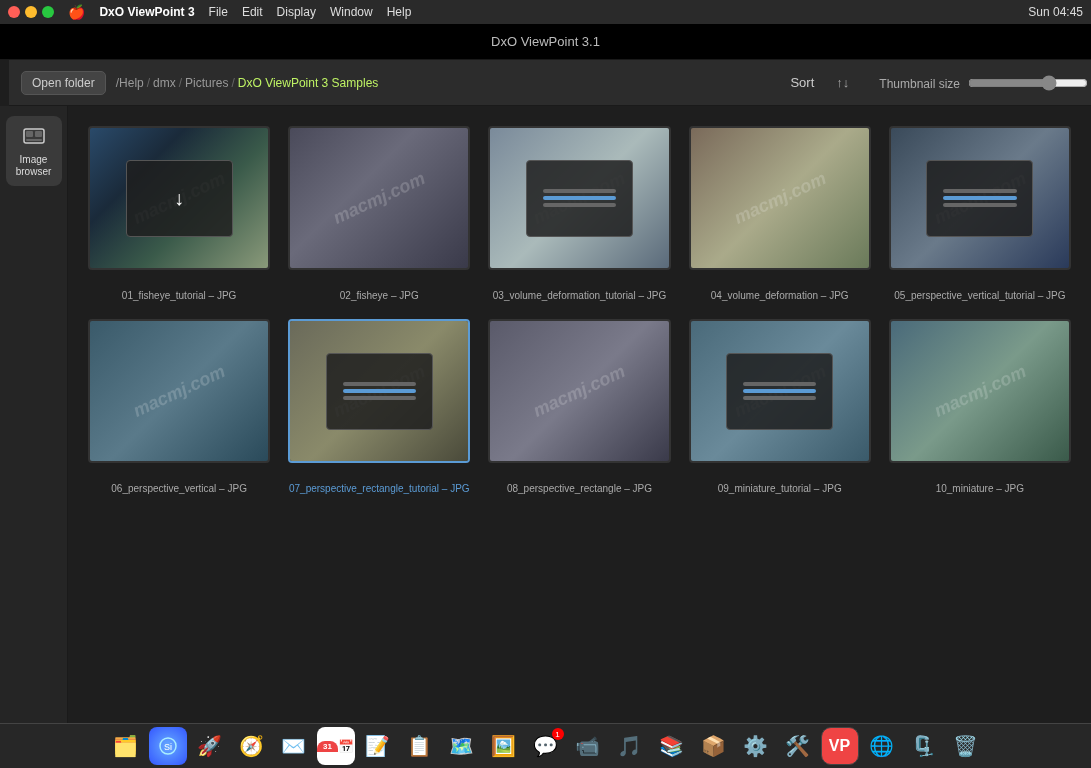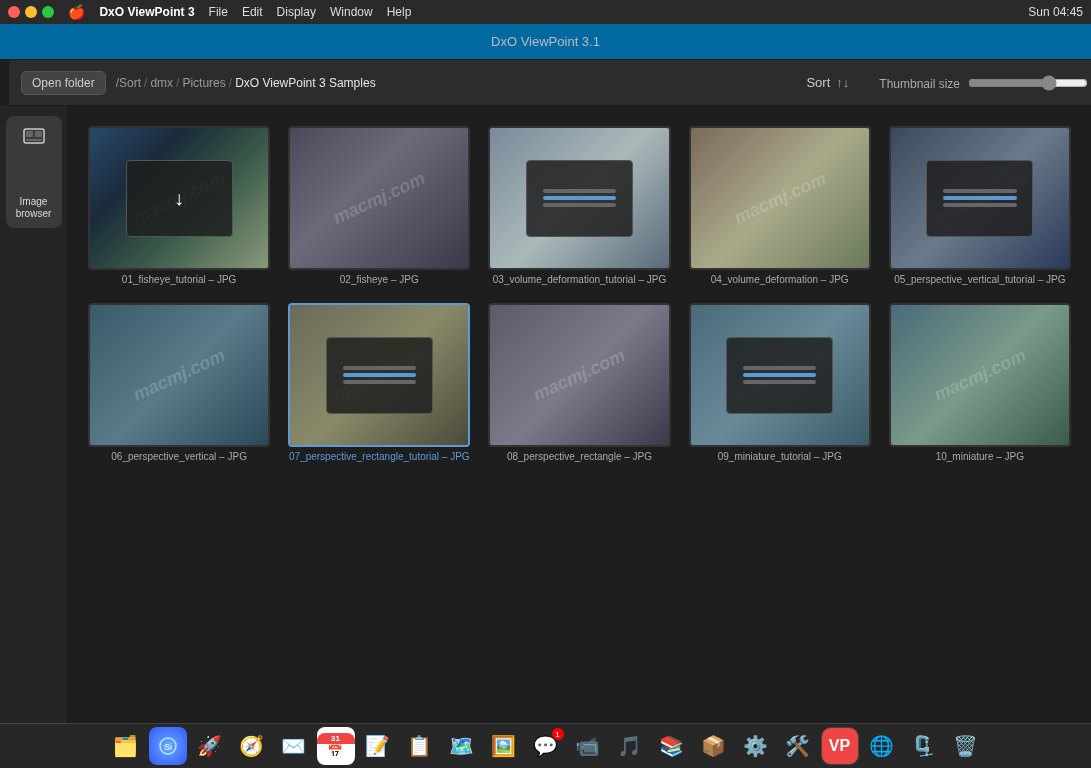--- a/index.html
+++ b/index.html
@@ -58,21 +58,21 @@
     }
     .apple-logo {
       font-size: 14px;
       color: #ddd;
     }
 
     
     .titlebar {
       width: 100%;
       height: 36px;
-      background: #0369a1;
+      background: #000000;
       display: flex;
       align-items: center;
       justify-content: center;
       border-bottom: 1px solid #1a1a1a;
     }
     .titlebar-title {
       font-size: 13px;
       color: #bbb;
     }
 
@@ -102,27 +102,27 @@
       display: flex;
       align-items: center;
       gap: 3px;
       font-size: 12px;
       color: #999;
     }
     .breadcrumb-sep {
       color: #666;
     }
     .breadcrumb-current {
-      color: #e5e5e5;
+      color: #bef264;
     }
     .sort-section {
       margin-left: auto;
       display: flex;
       align-items: flex-start;
-      gap: 6px;
+      gap: 22px;
       font-size: 13px;
       color: #ccc;
     }
     .sort-arrows {
       font-size: 13px;
       color: #aaa;
       cursor: pointer;
     }
     .thumbnail-section {
       display: flex;
@@ -159,21 +159,20 @@
       display: flex;
       flex-direction: column;
       align-items: center;
       padding: 8px 6px;
       border-radius: 8px;
       cursor: pointer;
       width: 56px;
     }
     .sidebar-item.active {
       background: #3a3a3a;
-      gap: 42px;
     }
     .sidebar-item-icon {
       width: 28px;
       height: 28px;
       display: flex;
       align-items: center;
       justify-content: center;
     }
     .sidebar-item-label {
       font-size: 10px;
@@ -225,21 +224,21 @@
       height: 140px;
       object-fit: cover;
       display: block;
       background: #444;
       position: relative;
       overflow: hidden;
     }
     .image-label {
       font-size: 10px;
       color: #aaa;
-      margin-top: 4px;
+      margin-top: 20px;
       text-align: center;
       white-space: nowrap;
       overflow: hidden;
       text-overflow: ellipsis;
       max-width: 100%;
     }
     .image-cell.selected .image-label {
       color: #5b9bd5;
     }
 
@@ -367,21 +366,21 @@
   </div>
 </div>
 
 <div class="titlebar">
   <span class="titlebar-title">DxO ViewPoint 3.1</span>
 </div>
 
 <div class="toolbar">
   <button class="open-folder-btn">Open folder</button>
   <div class="breadcrumb">
-    <span>/Sort</span>
+    <span>/Help</span>
     <span class="breadcrumb-sep">/</span>
     <span>dmx</span>
     <span class="breadcrumb-sep">/</span>
     <span>Pictures</span>
     <span class="breadcrumb-sep">/</span>
     <span class="breadcrumb-current">DxO ViewPoint 3 Samples</span>
   </div>
   <div class="sort-section">
     <span>Sort</span>
     <span class="sort-arrows">↑↓</span>
@@ -533,21 +532,21 @@
   <div class="dock-item" title="Finder">🗂️</div>
   <div class="dock-item" title="Siri" style="background:radial-gradient(circle,#6af,#35f);border-radius:8px;">
     <svg width="20" height="20" viewBox="0 0 20 20">
         <circle cx="10" cy="10" r="8" fill="none" stroke="#aef" stroke-width="1.5"></circle>
         <text x="10" y="14" text-anchor="middle" font-size="9" fill="#fff">Si</text>
       </svg>
   </div>
   <div class="dock-item" title="Launchpad">🚀</div>
   <div class="dock-item" title="Safari">🧭</div>
   <div class="dock-item" title="Mail">✉️</div>
-  <div class="dock-item" title="Calendar" style="font-size:13px;background:#fff;border-radius:8px;color:#e44;flex-direction:column;font-weight:bold;">
+  <div class="dock-item" title="Calendar" style="font-size:13px;background:#fff;border-radius:8px;color:#e44;flex-direction:row;font-weight:bold;">
     <span style="font-size:8px;background:#e44;color:#fff;width:100%;text-align:center;border-radius:8px 8px 0 0;padding:1px 0;">31</span>
     <span style="font-size:13px;color:#e44;">📅</span>
   </div>
   <div class="dock-item" title="Notes">📝</div>
   <div class="dock-item" title="Reminders">📋</div>
   <div class="dock-item" title="Maps">🗺️</div>
   <div class="dock-item" title="Photos">🖼️</div>
   <div class="dock-item" title="Messages">💬
     <div class="dock-badge">1</div>
   </div>

